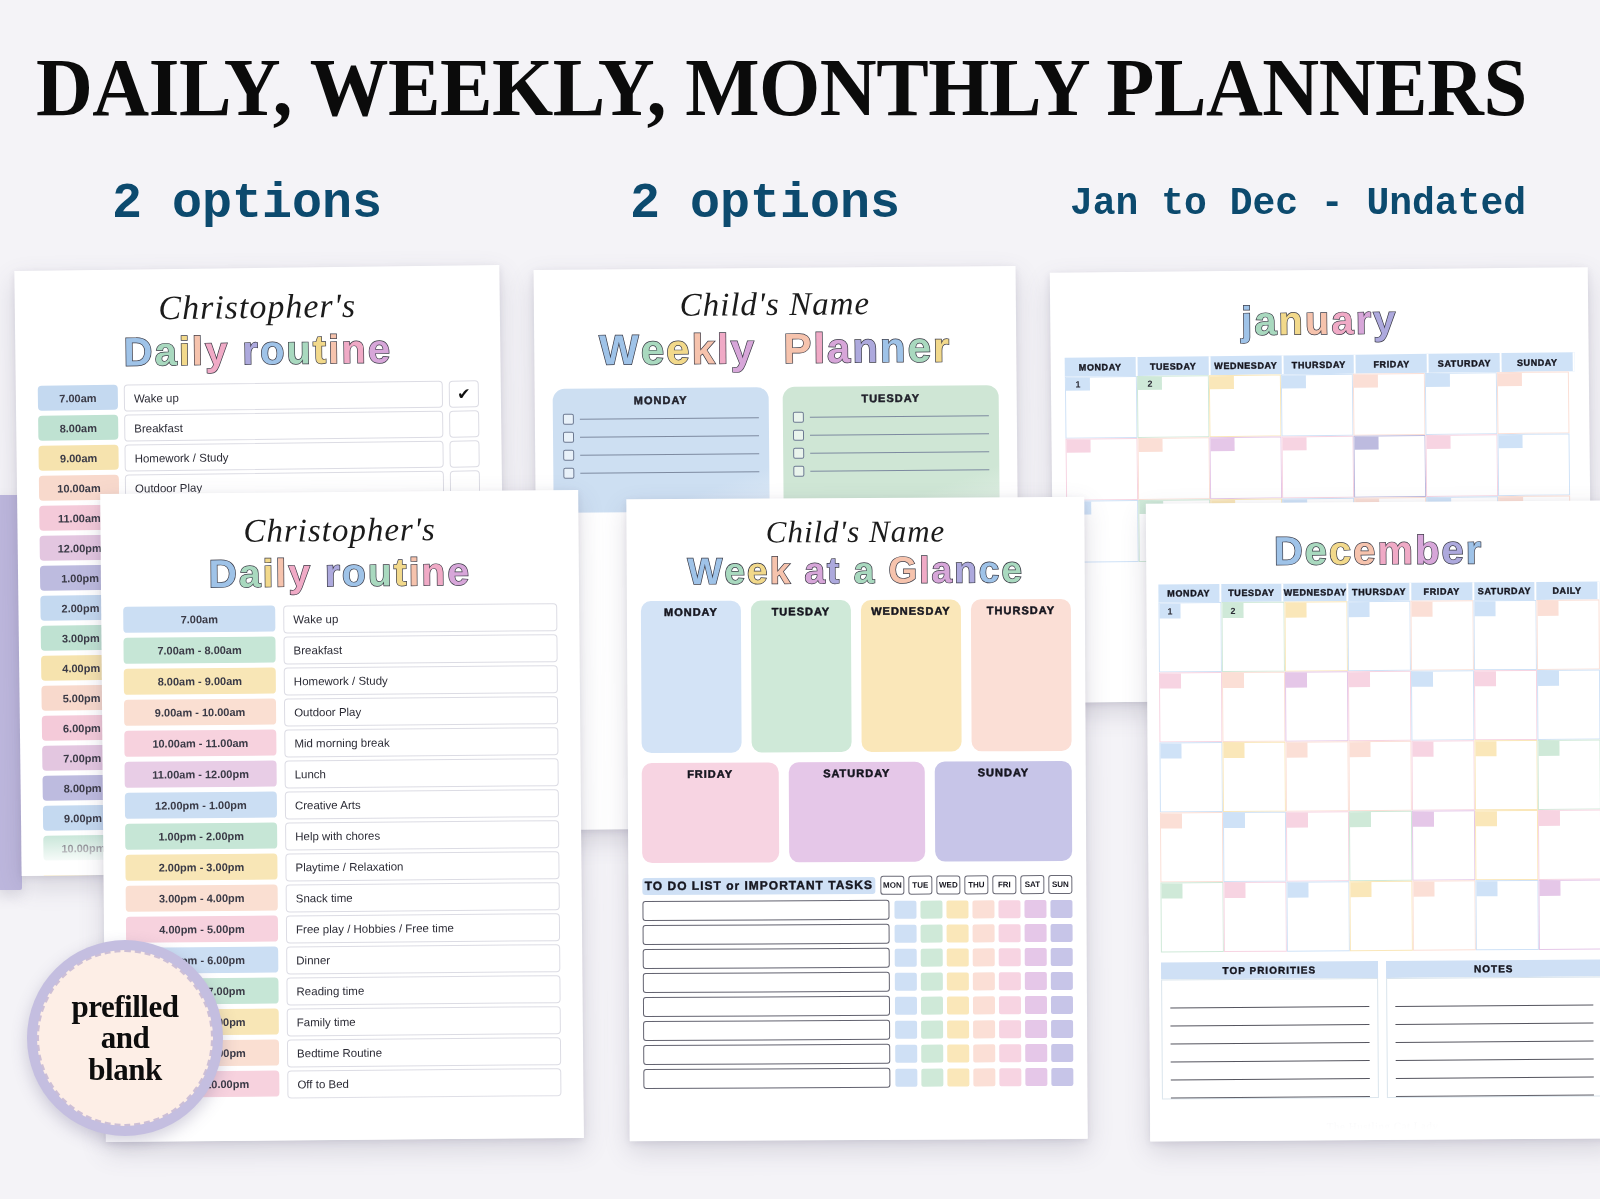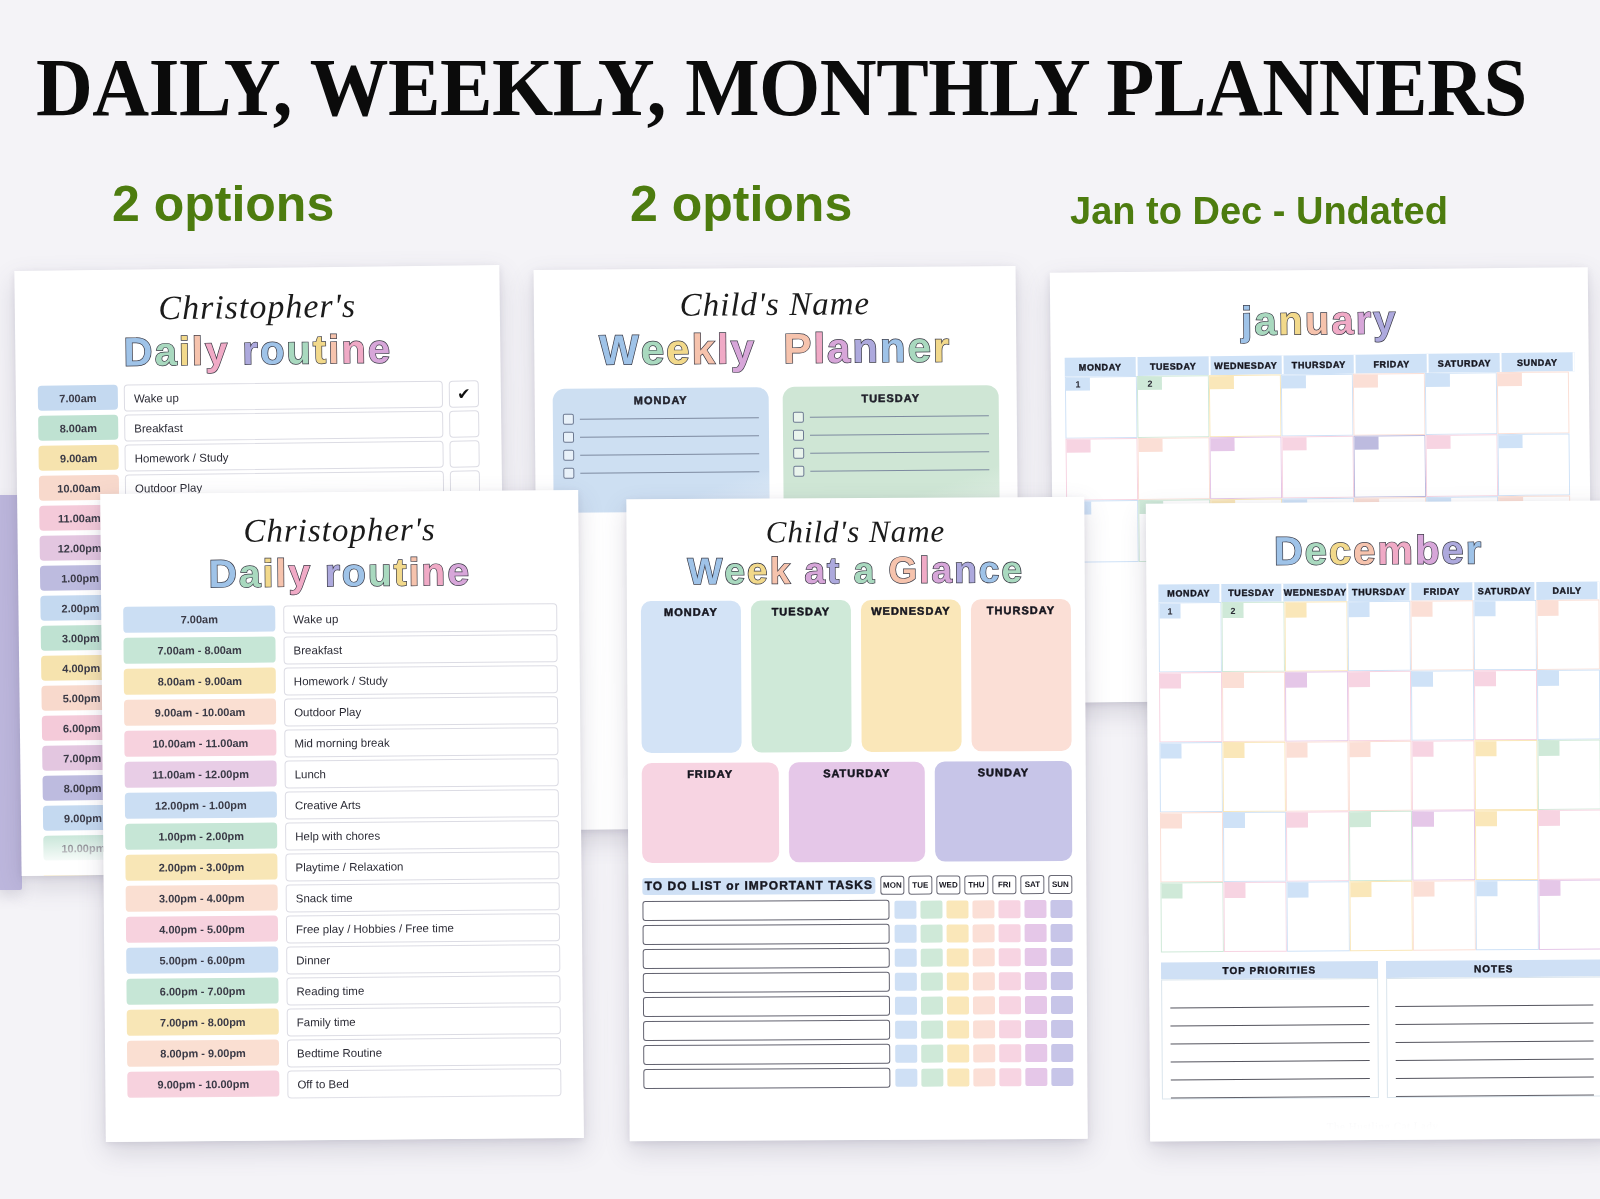--- a/index.html
+++ b/index.html
@@ -13,26 +13,26 @@
   
   .headline{
     position:absolute;left:36px;top:50px;width:1530px;
     font-family:"Liberation Serif", serif;
     font-weight:bold;font-size:82px;line-height:.92;
     letter-spacing:-0.5px;color:#0b0b0b;
     transform:scaleX(.96);transform-origin:left center;
     white-space:nowrap;
   }
   .sub{
-    position:absolute;font-family:Liberation Sans, sans-serif;
-    font-weight:bold;color:#4d7c0f;white-space:nowrap;
+    position:absolute;font-family:Liberation Mono, monospace;
+    font-weight:bold;color:#0c4a6e;white-space:nowrap;
   }
   .sub-a{left:112px;top:175px;font-size:50px;}
   .sub-b{left:630px;top:175px;font-size:50px;}
-  .sub-c{left:1070px;top:190px;font-size:38px;}
+  .sub-c{left:1070px;top:182px;font-size:38px;}
 
   
   .sheet{
     position:absolute;background:#fff;
     box-shadow:0 10px 26px rgba(90,85,115,.20), 0 2px 6px rgba(90,85,115,.12);
     overflow:hidden;
   }
   .sheet .fade{
     position:absolute;left:0;right:0;bottom:0;height:46px;
     background:linear-gradient(to bottom, rgba(255,255,255,0), #fff 78%);
@@ -737,14 +737,23 @@
             <div></div>
             <div></div>
             <div></div>
           </div>
       </div>
     </div>
     <div class="watermark" style="bottom:8px;">The Hustling Cat Lady</div>
     <div class="fade"></div>
   </div>
 
+  <div class="badge">
+    <div class="badge-inner">
+      <div>
+        <div>prefilled</div>
+        <div>and</div>
+        <div>blank</div>
+      </div>
+    </div>
+  </div>
 
 </div>
 
 </body></html>

